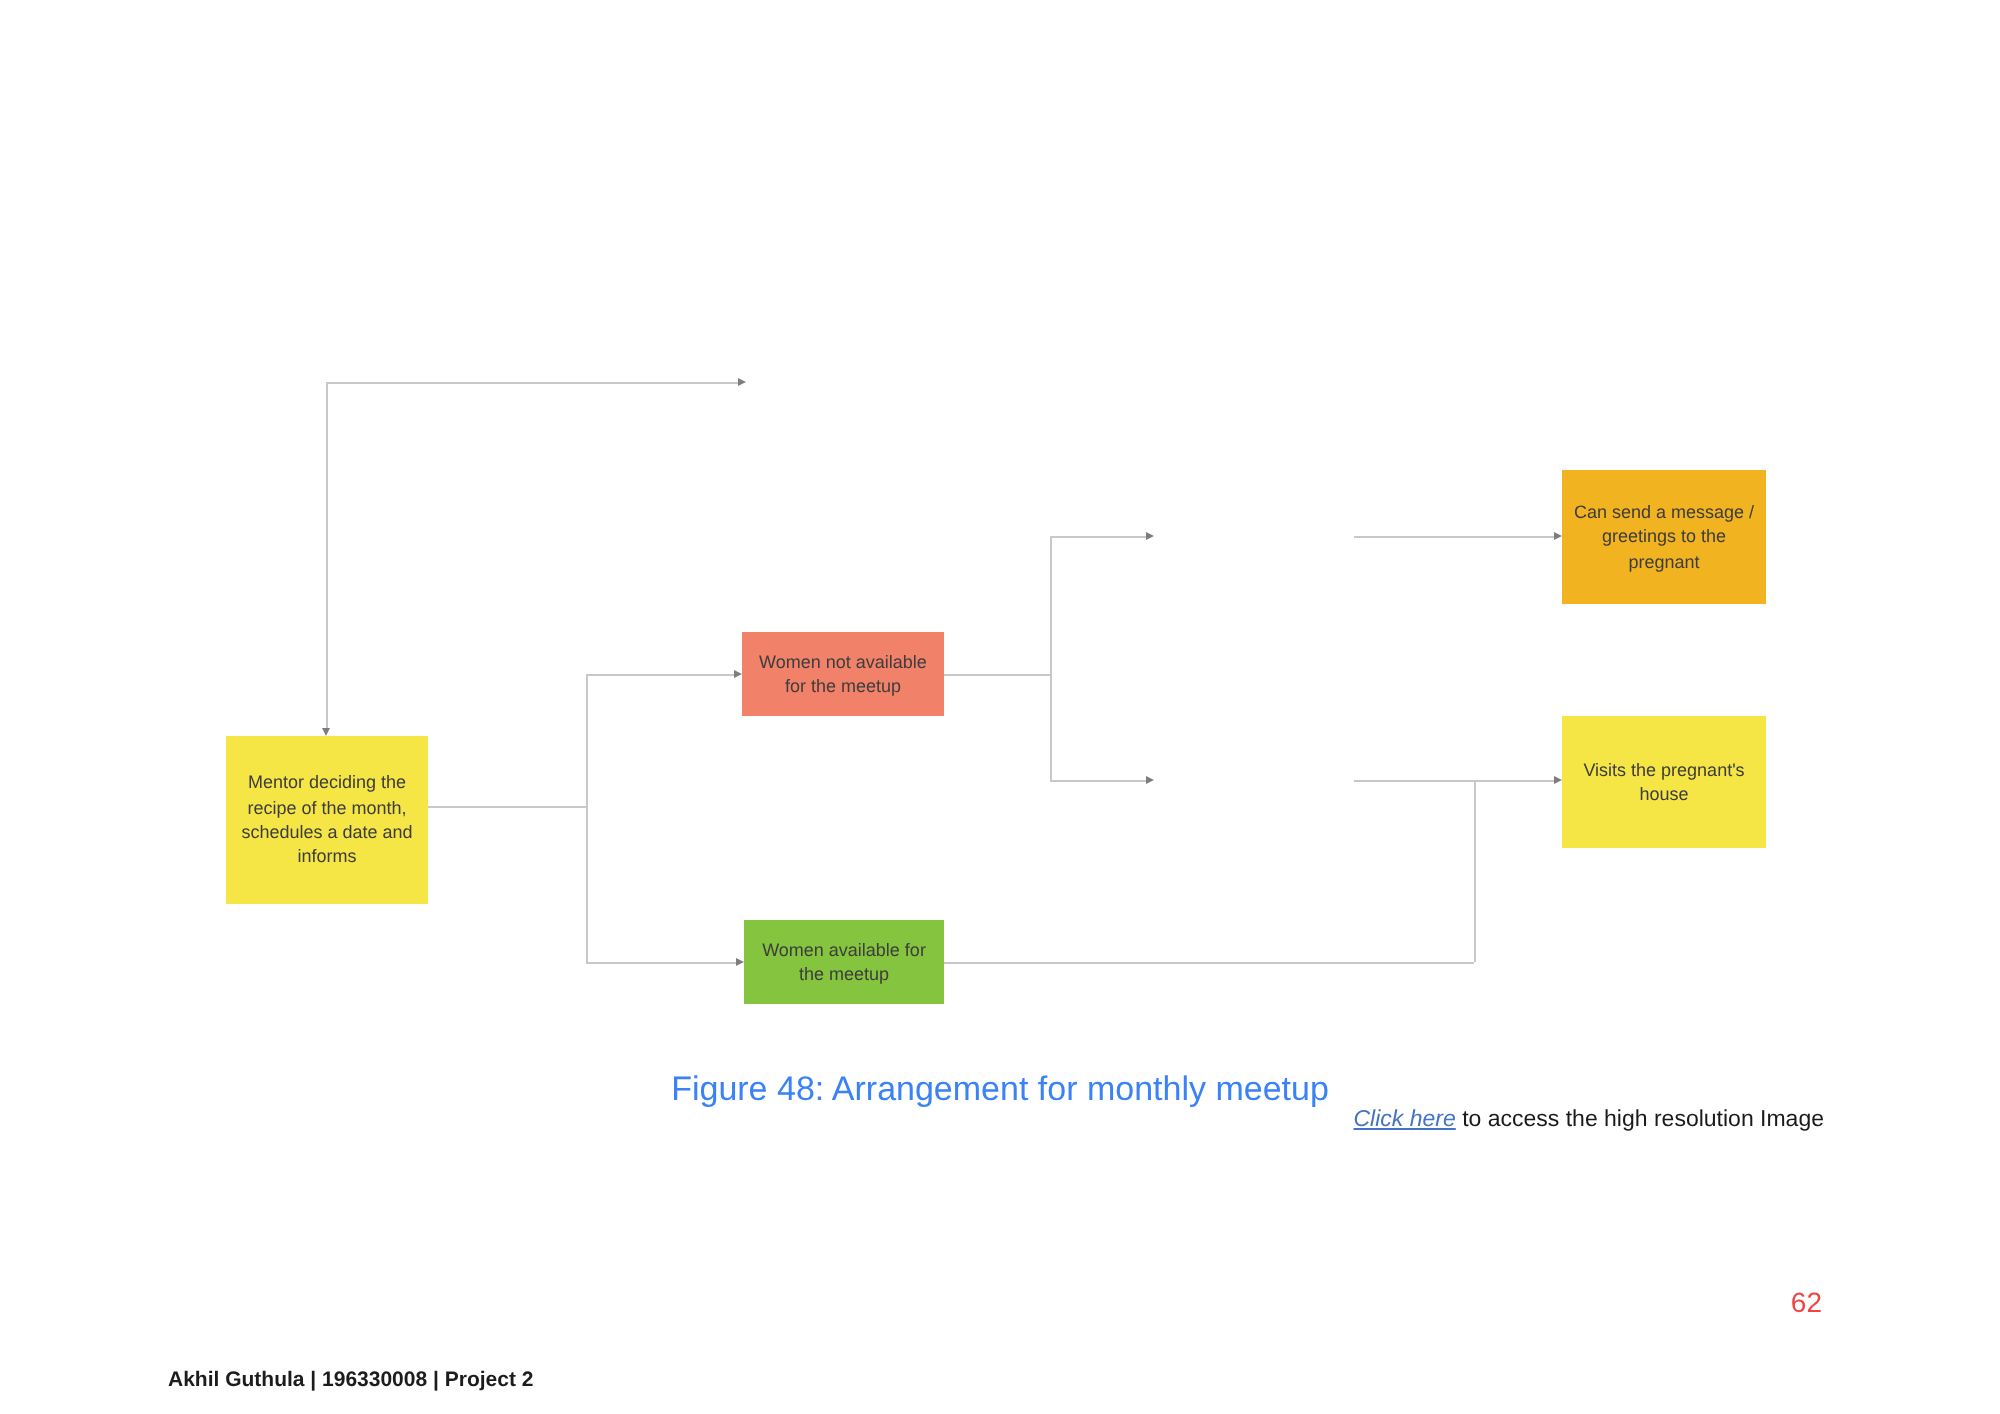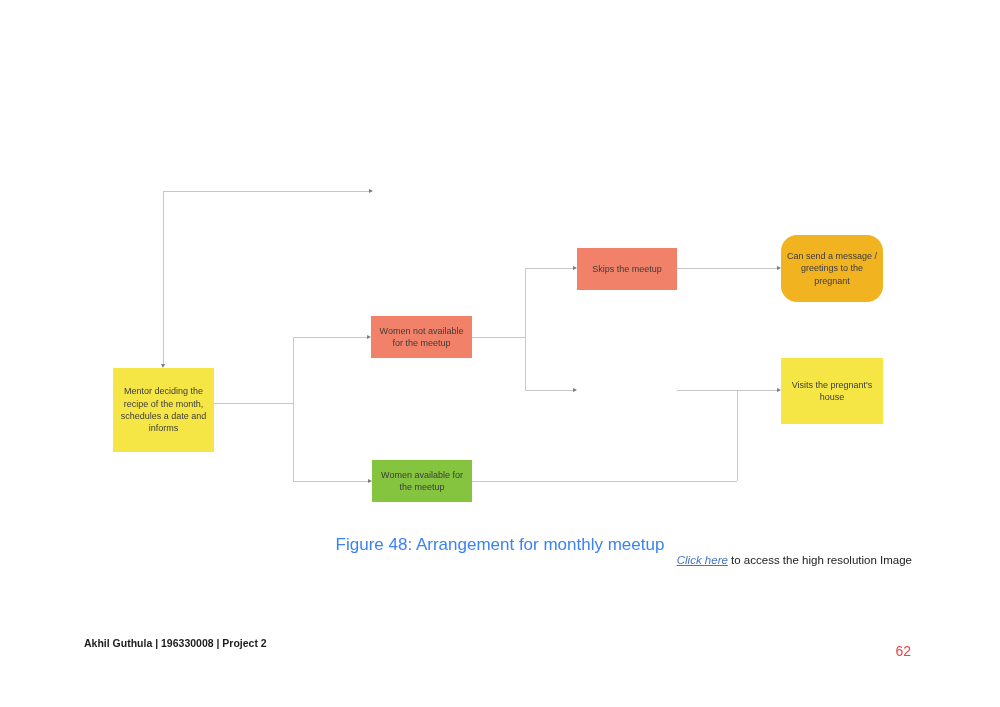--- a/index.html
+++ b/index.html
@@ -38,21 +38,21 @@
     white-space: pre-line;
     padding: 2px 4px;
     box-sizing: border-box;
   }
   .n-mentor   { left: 113px; top: 368px; width: 101px; height: 84px; background: var(--c-yellow); }
   .n-suggest  { left: 373px; top: 163px; width: 103px; height: 67px; background: var(--c-yellow); }
   .n-notavail { left: 371px; top: 316px; width: 101px; height: 42px; background: var(--c-salmon); }
   .n-skips    { left: 577px; top: 248px; width: 100px; height: 42px; background: var(--c-salmon); }
   .n-talks    { left: 577px; top: 370px; width: 100px; height: 42px; background: var(--c-green); }
   .n-avail    { left: 372px; top: 460px; width: 100px; height: 42px; background: var(--c-green); }
-  .n-cansend  { left: 781px; top: 235px; width: 102px; height: 67px; background: var(--c-amber); border-radius: 16px; }
+  .n-cansend  { left: 781px; top: 235px; width: 102px; height: 67px; background: var(--c-amber); }
   .n-visits   { left: 781px; top: 358px; width: 102px; height: 66px; background: var(--c-yellow); }
 
   .hl, .vl { position: absolute; background: var(--c-line); }
   .hl { height: 1px; }
   .vl { width: 1px; }
   .arr-r {
     position: absolute; width: 0; height: 0;
     border-top: 2.5px solid transparent;
     border-bottom: 2.5px solid transparent;
     border-left: 4px solid #7d7d7d;
@@ -82,21 +82,21 @@
     white-space: nowrap;
   }
   .link-line a {
     color: var(--c-link);
     font-style: italic;
     text-decoration: underline;
     cursor: pointer;
   }
   .doc-footer {
     position: absolute;
-    top: 637px;
+    top: 684px;
     left: 84px;
     font-size: 10.5px;
     font-weight: 700;
     color: #1c1c1c;
   }
   .page-num {
     position: absolute;
     top: 643px;
     right: 89px;
     font-size: 14px;
@@ -135,21 +135,20 @@
     <div class="arr-r" style="left:573px; top:387.5px;"></div>
     <div class="arr-r" style="left:777px; top:265.5px;"></div>
     <div class="arr-r" style="left:777px; top:387.5px;"></div>
 
     <div class="node n-mentor">Mentor deciding the
 recipe of the month,
 schedules a date and
 informs</div>
     <div class="node n-notavail">Women not available
 for the meetup</div>
-    <div class="node n-skips">Skips the meetup</div>
     <div class="node n-avail">Women available for
 the meetup</div>
     <div class="node n-cansend">Can send a message /
 greetings to the
 pregnant</div>
     <div class="node n-visits">Visits the pregnant's
 house</div>
   </div>
 
   <div class="fig-caption">Figure 48: Arrangement for monthly meetup</div>

